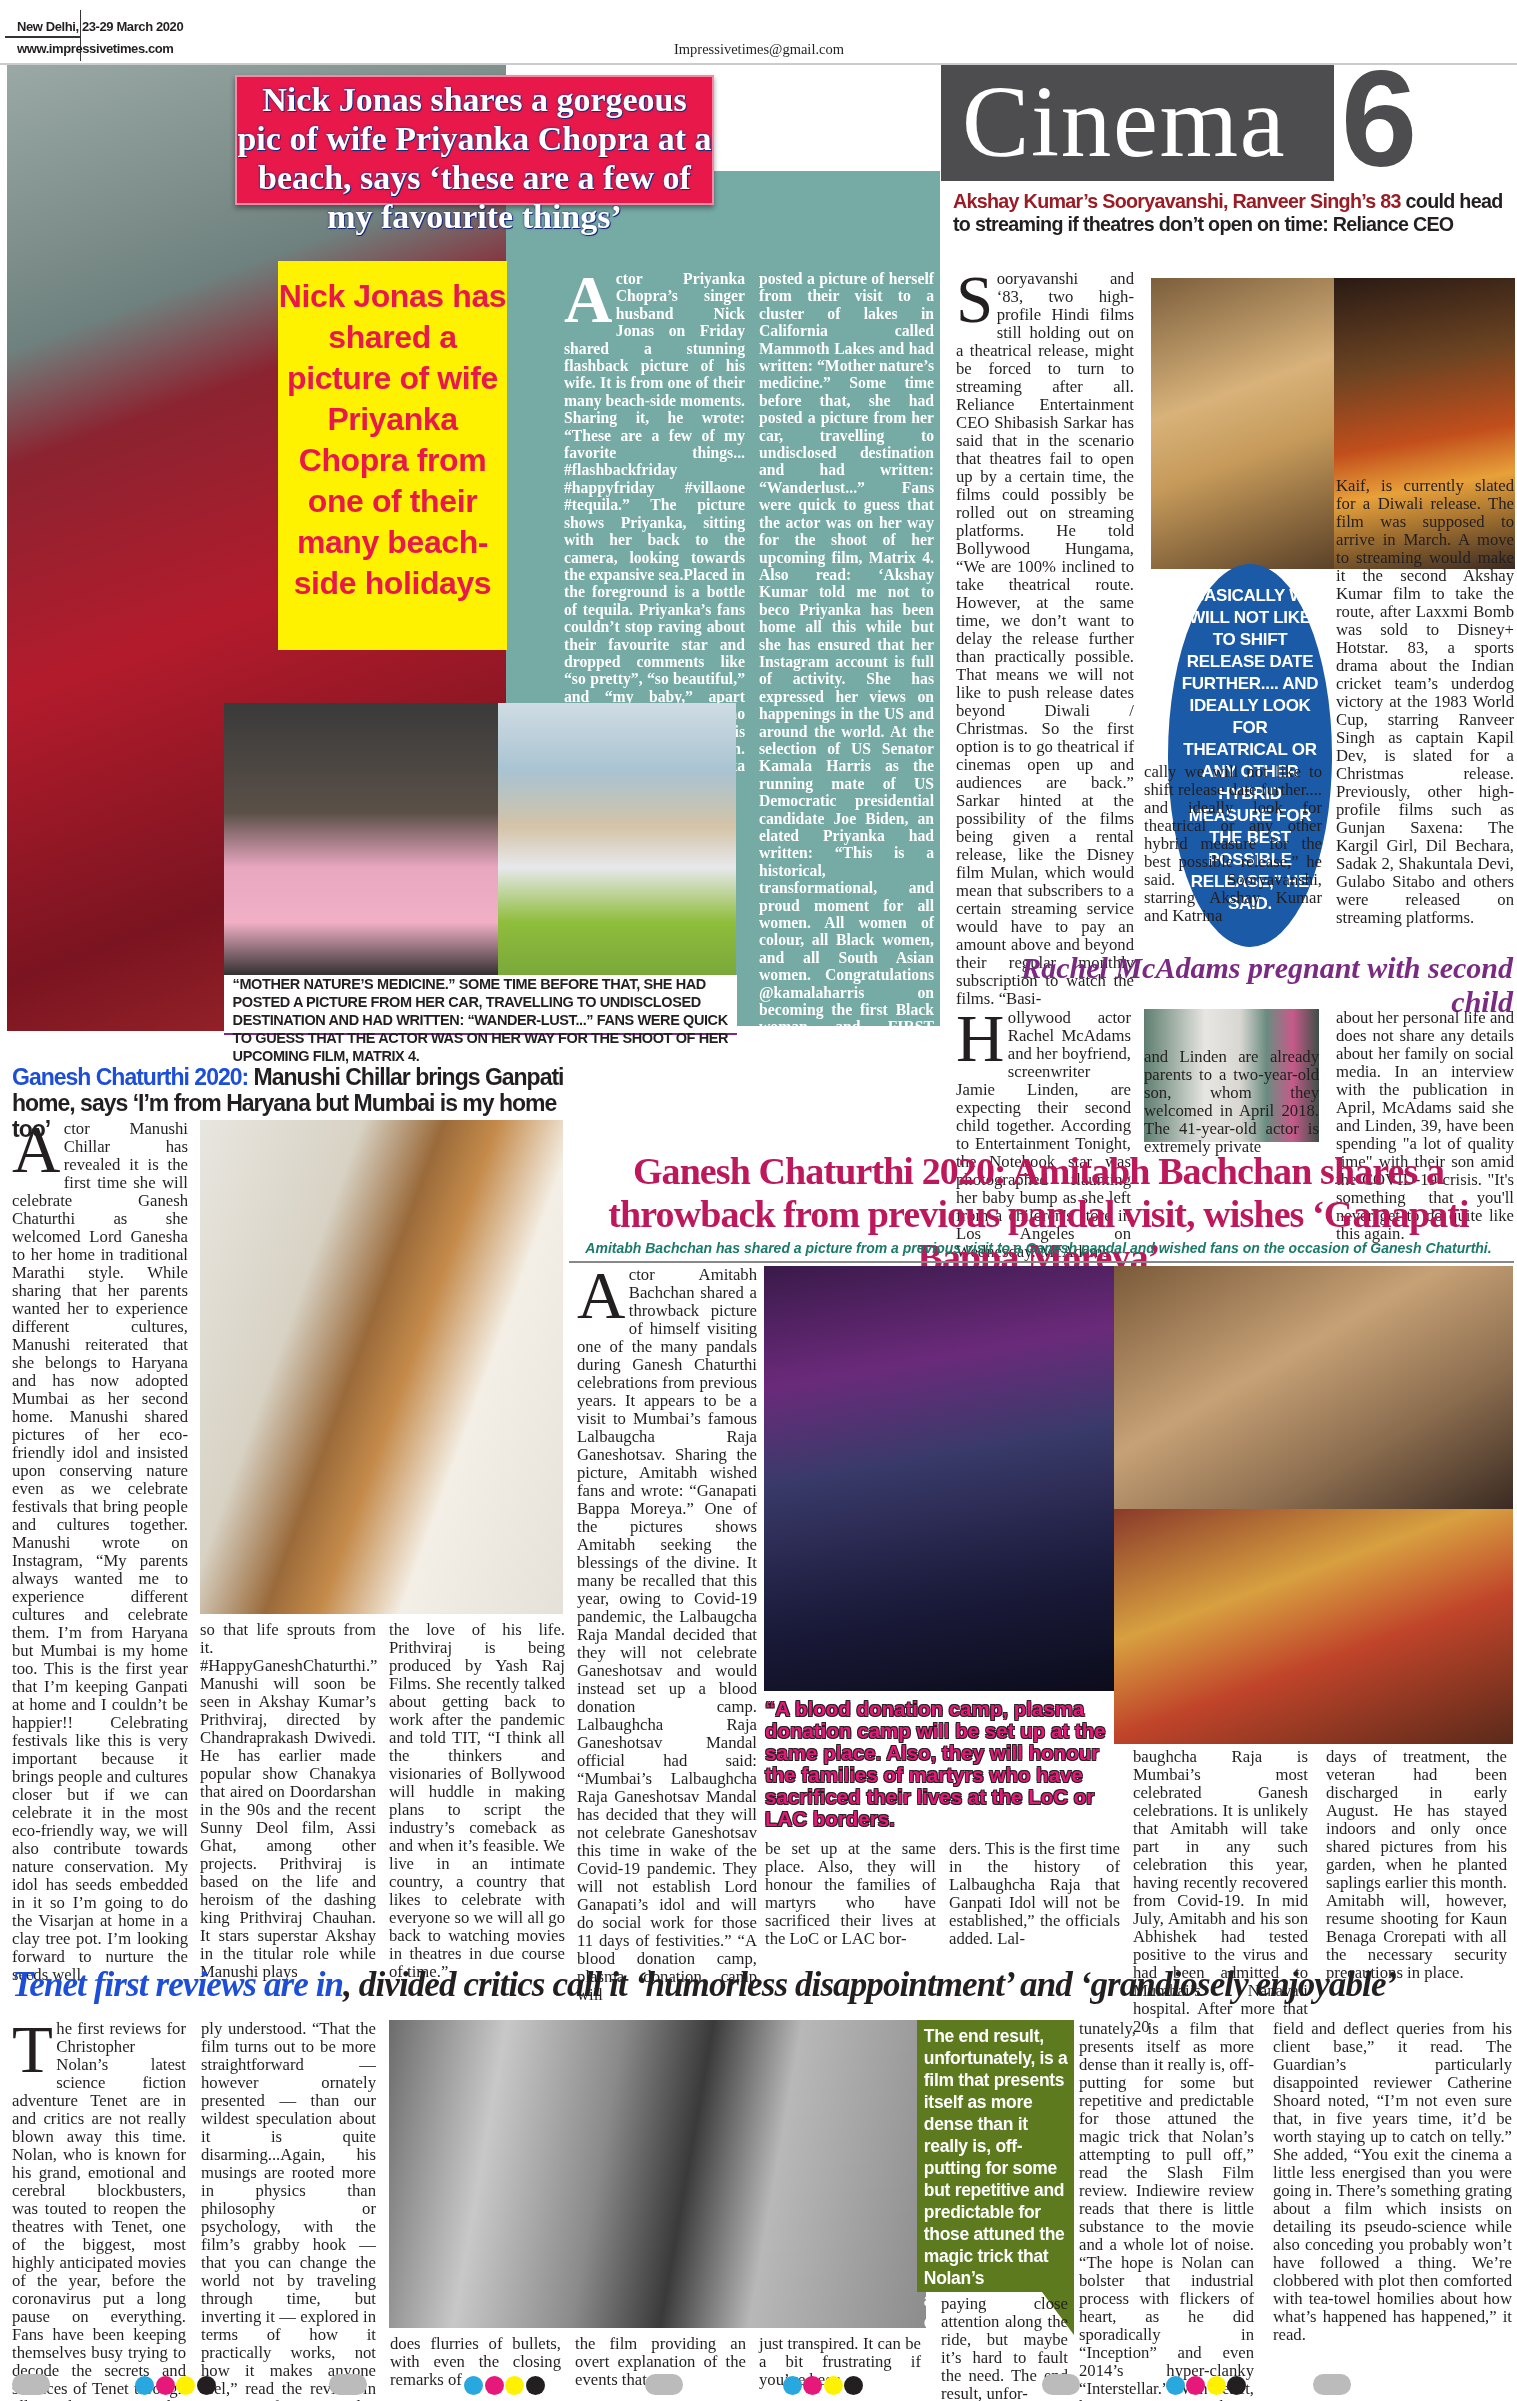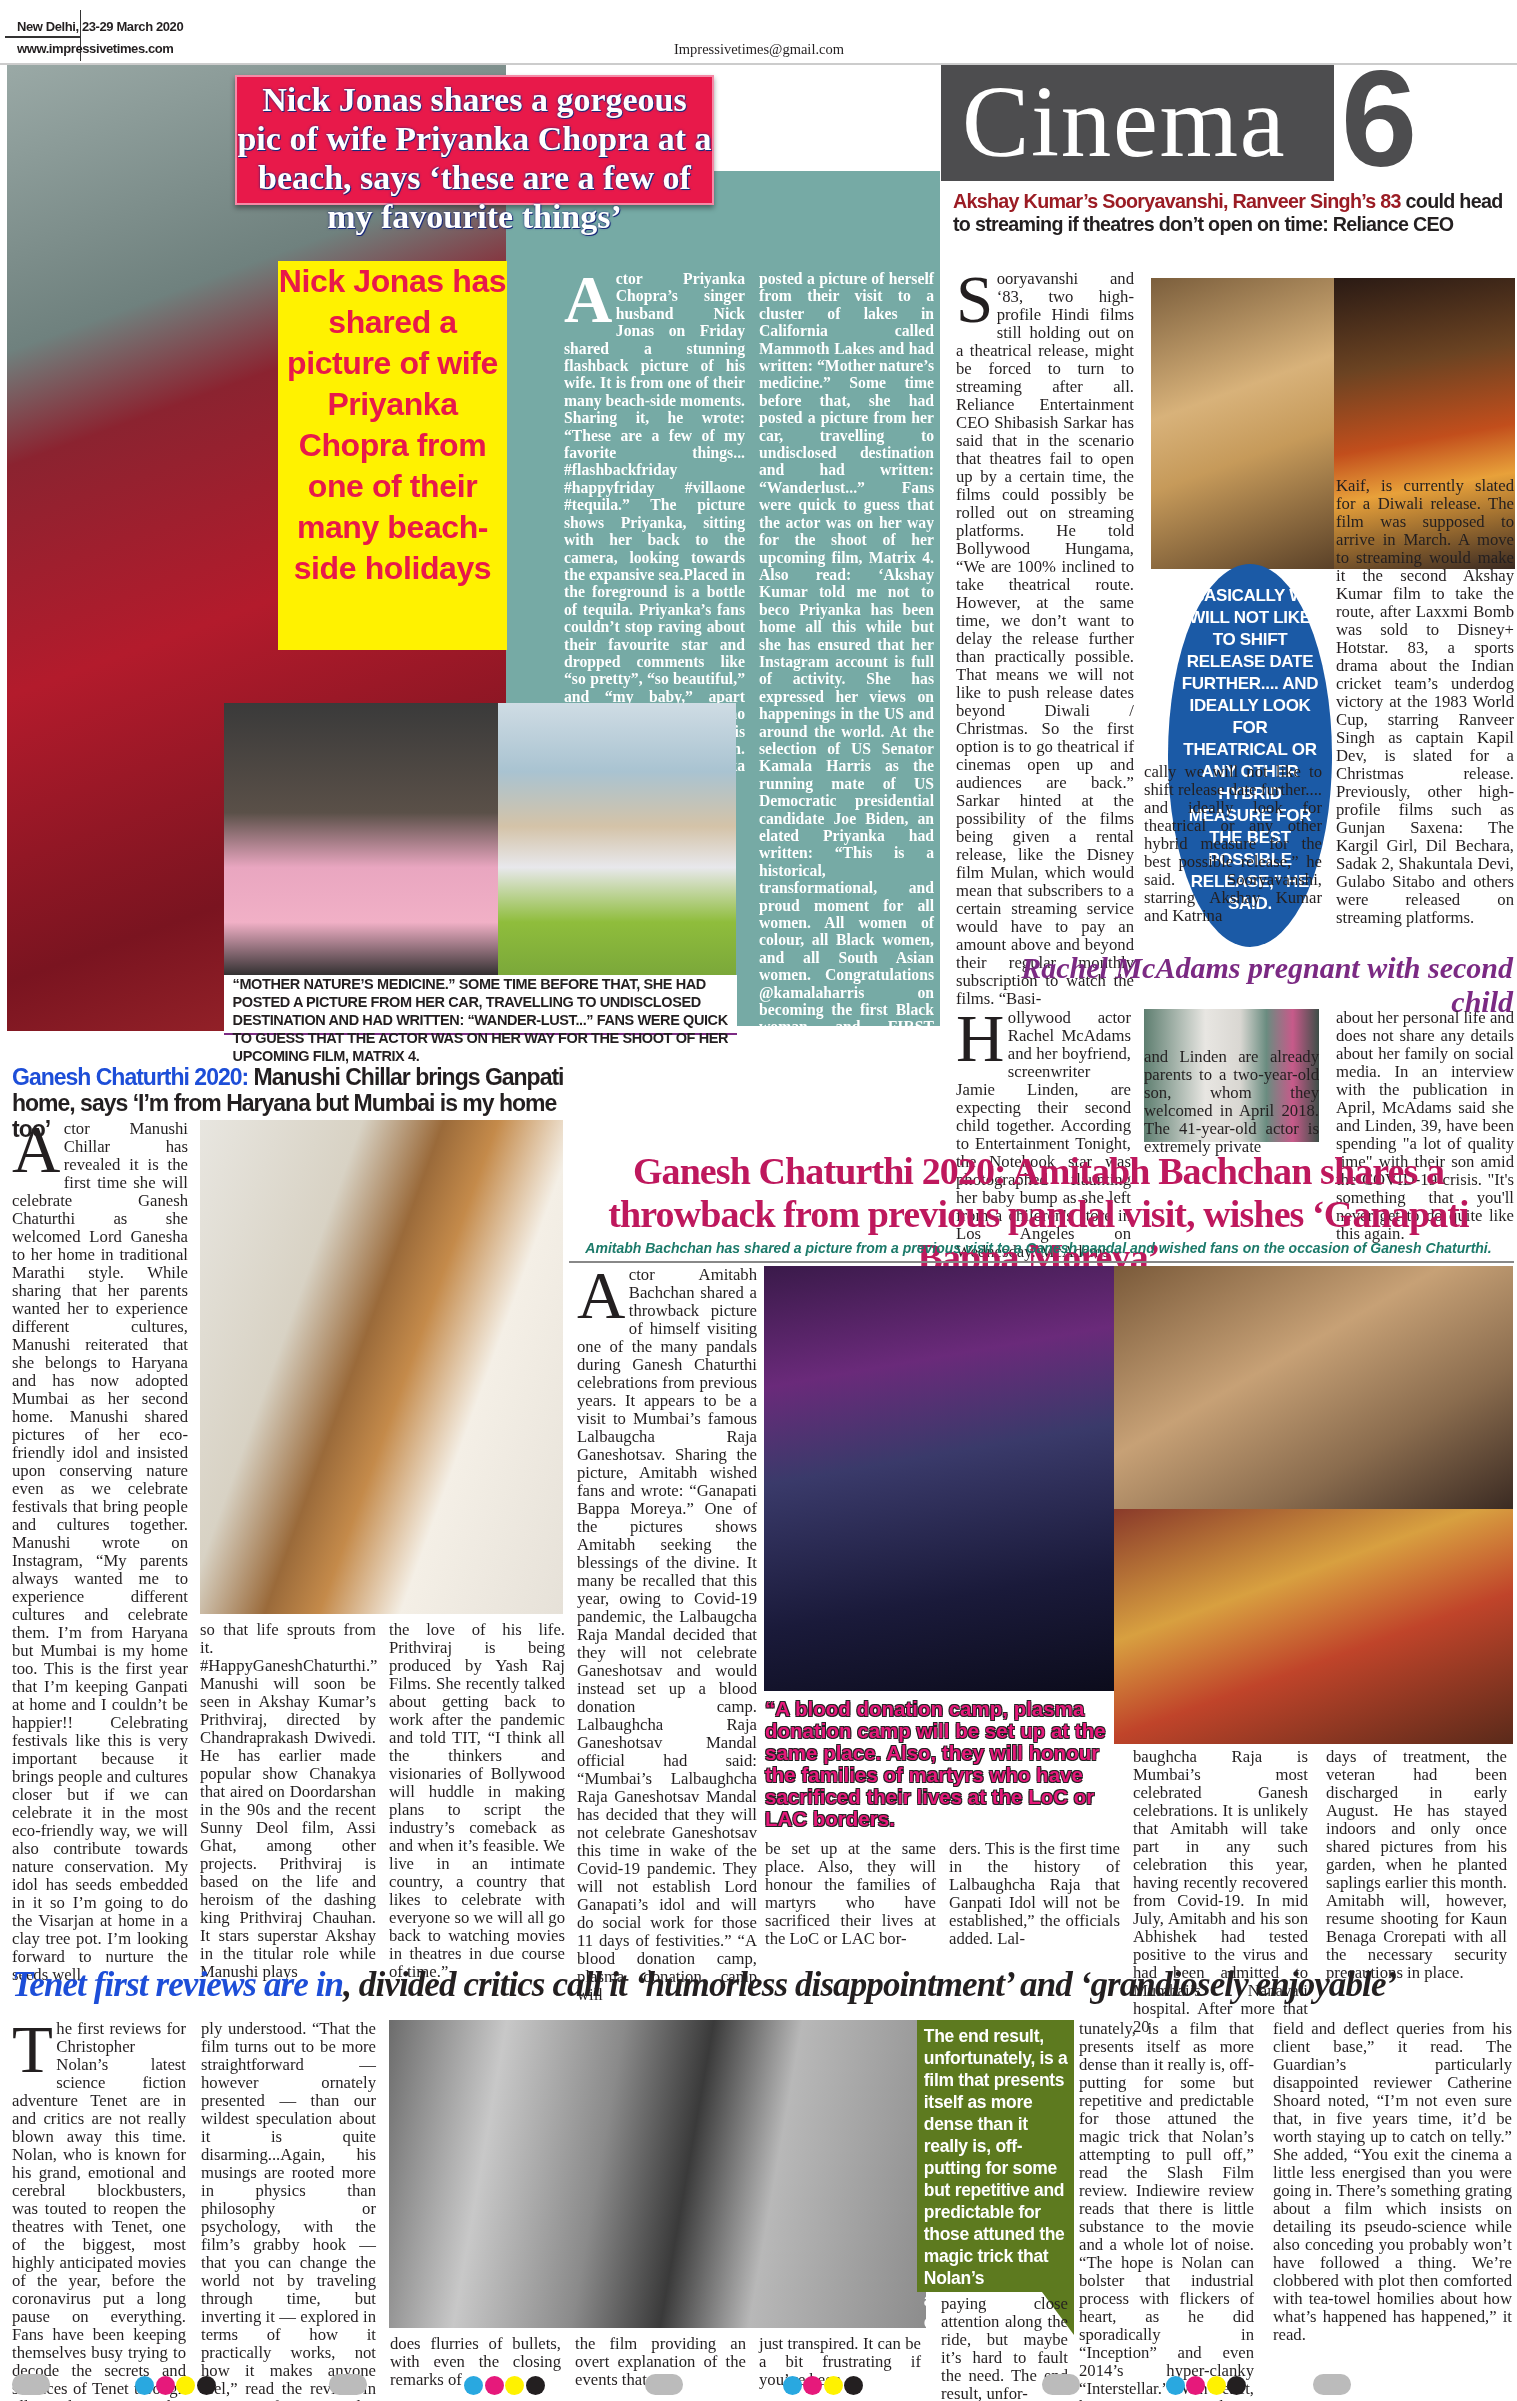--- a/index.html
+++ b/index.html
@@ -22,21 +22,21 @@
 
   
   #cinema-bg{left:941px;top:65px;width:393px;height:116px;background:#4d4d4f}
   #cinema-word{left:962px;top:67px;font-size:101px;line-height:111px;color:#fff;font-family:"Liberation Serif",serif;letter-spacing:1.7px}
   #page-num{left:1341px;top:55px;font-size:137px;line-height:128px;color:#4d4d4f;font-family:"Liberation Sans",sans-serif;font-weight:bold}
 
   
   #lead-photo{left:6.8px;top:65px;width:499px;height:966px;background:linear-gradient(160deg,#9aa9a6 0%,#6f817e 25%,#8b2330 35%,#b31b2c 55%,#7a1420 80%,#a52a2e 100%)}
   #lead-teal{left:506px;top:171px;width:434px;height:855px;background:#76aaa5}
   #lead-head{left:235px;top:75px;width:479px;height:130px;background:#e8194a;border:2.6px solid #f58aa7;box-shadow:0 3.4px 5.1px rgba(0,0,0,.4);color:#fff;text-align:center;font-family:"Liberation Serif",serif;font-weight:bold;font-size:34px;line-height:39px;padding-top:2.6px;text-shadow:0 0 2.6px #1a2a7a,0.9px 0.9px 0 #1a2a7a}
-  #lead-callout{left:278px;top:261px;width:229px;height:389px;background:#fff200;color:#e8194a;text-align:center;font-family:"Liberation Sans",sans-serif;font-weight:bold;font-size:32px;line-height:41px;padding-top:0;letter-spacing:-0.4px}
+  #lead-callout{left:278px;top:261px;width:229px;height:389px;background:#fff200;color:#e8194a;text-align:center;font-family:"Liberation Sans",sans-serif;font-weight:bold;font-size:32px;line-height:41px;padding-top:15px;letter-spacing:-0.4px}
   .lead-txt{color:#fff;font-size:15.7px;line-height:17.4px;font-weight:bold}
   #lead-c1{left:564px;top:270px;width:181px}
   #lead-c2{left:759px;top:270px;width:175px}
   #photo-couple{left:224px;top:703px;width:274px;height:274px;background:linear-gradient(180deg,#3a3a3a 0%,#5a5048 40%,#e9a6c0 60%,#f1b0c6 80%,#2c2c2c 100%)}
   #photo-beach{left:498px;top:703px;width:238px;height:274px;background:linear-gradient(180deg,#cfdce4 0%,#a9c3d1 25%,#d4c3a8 45%,#e8e8ec 60%,#8fbd3c 80%,#7aa73a 100%)}
   #lead-quote{left:224px;top:975px;width:513px;height:60px;background:#fff;padding:0 8.6px;font-size:14.5px;line-height:18px;color:#231f20;border-bottom:2.6px solid #7b2a83}
 
   
   #ak-head{left:953px;top:190px;width:564px;font-family:"Liberation Sans",sans-serif;font-weight:bold;font-size:19.7px;line-height:23px;letter-spacing:-0.7px}
   #ak-head .red{color:#9b1c24}

